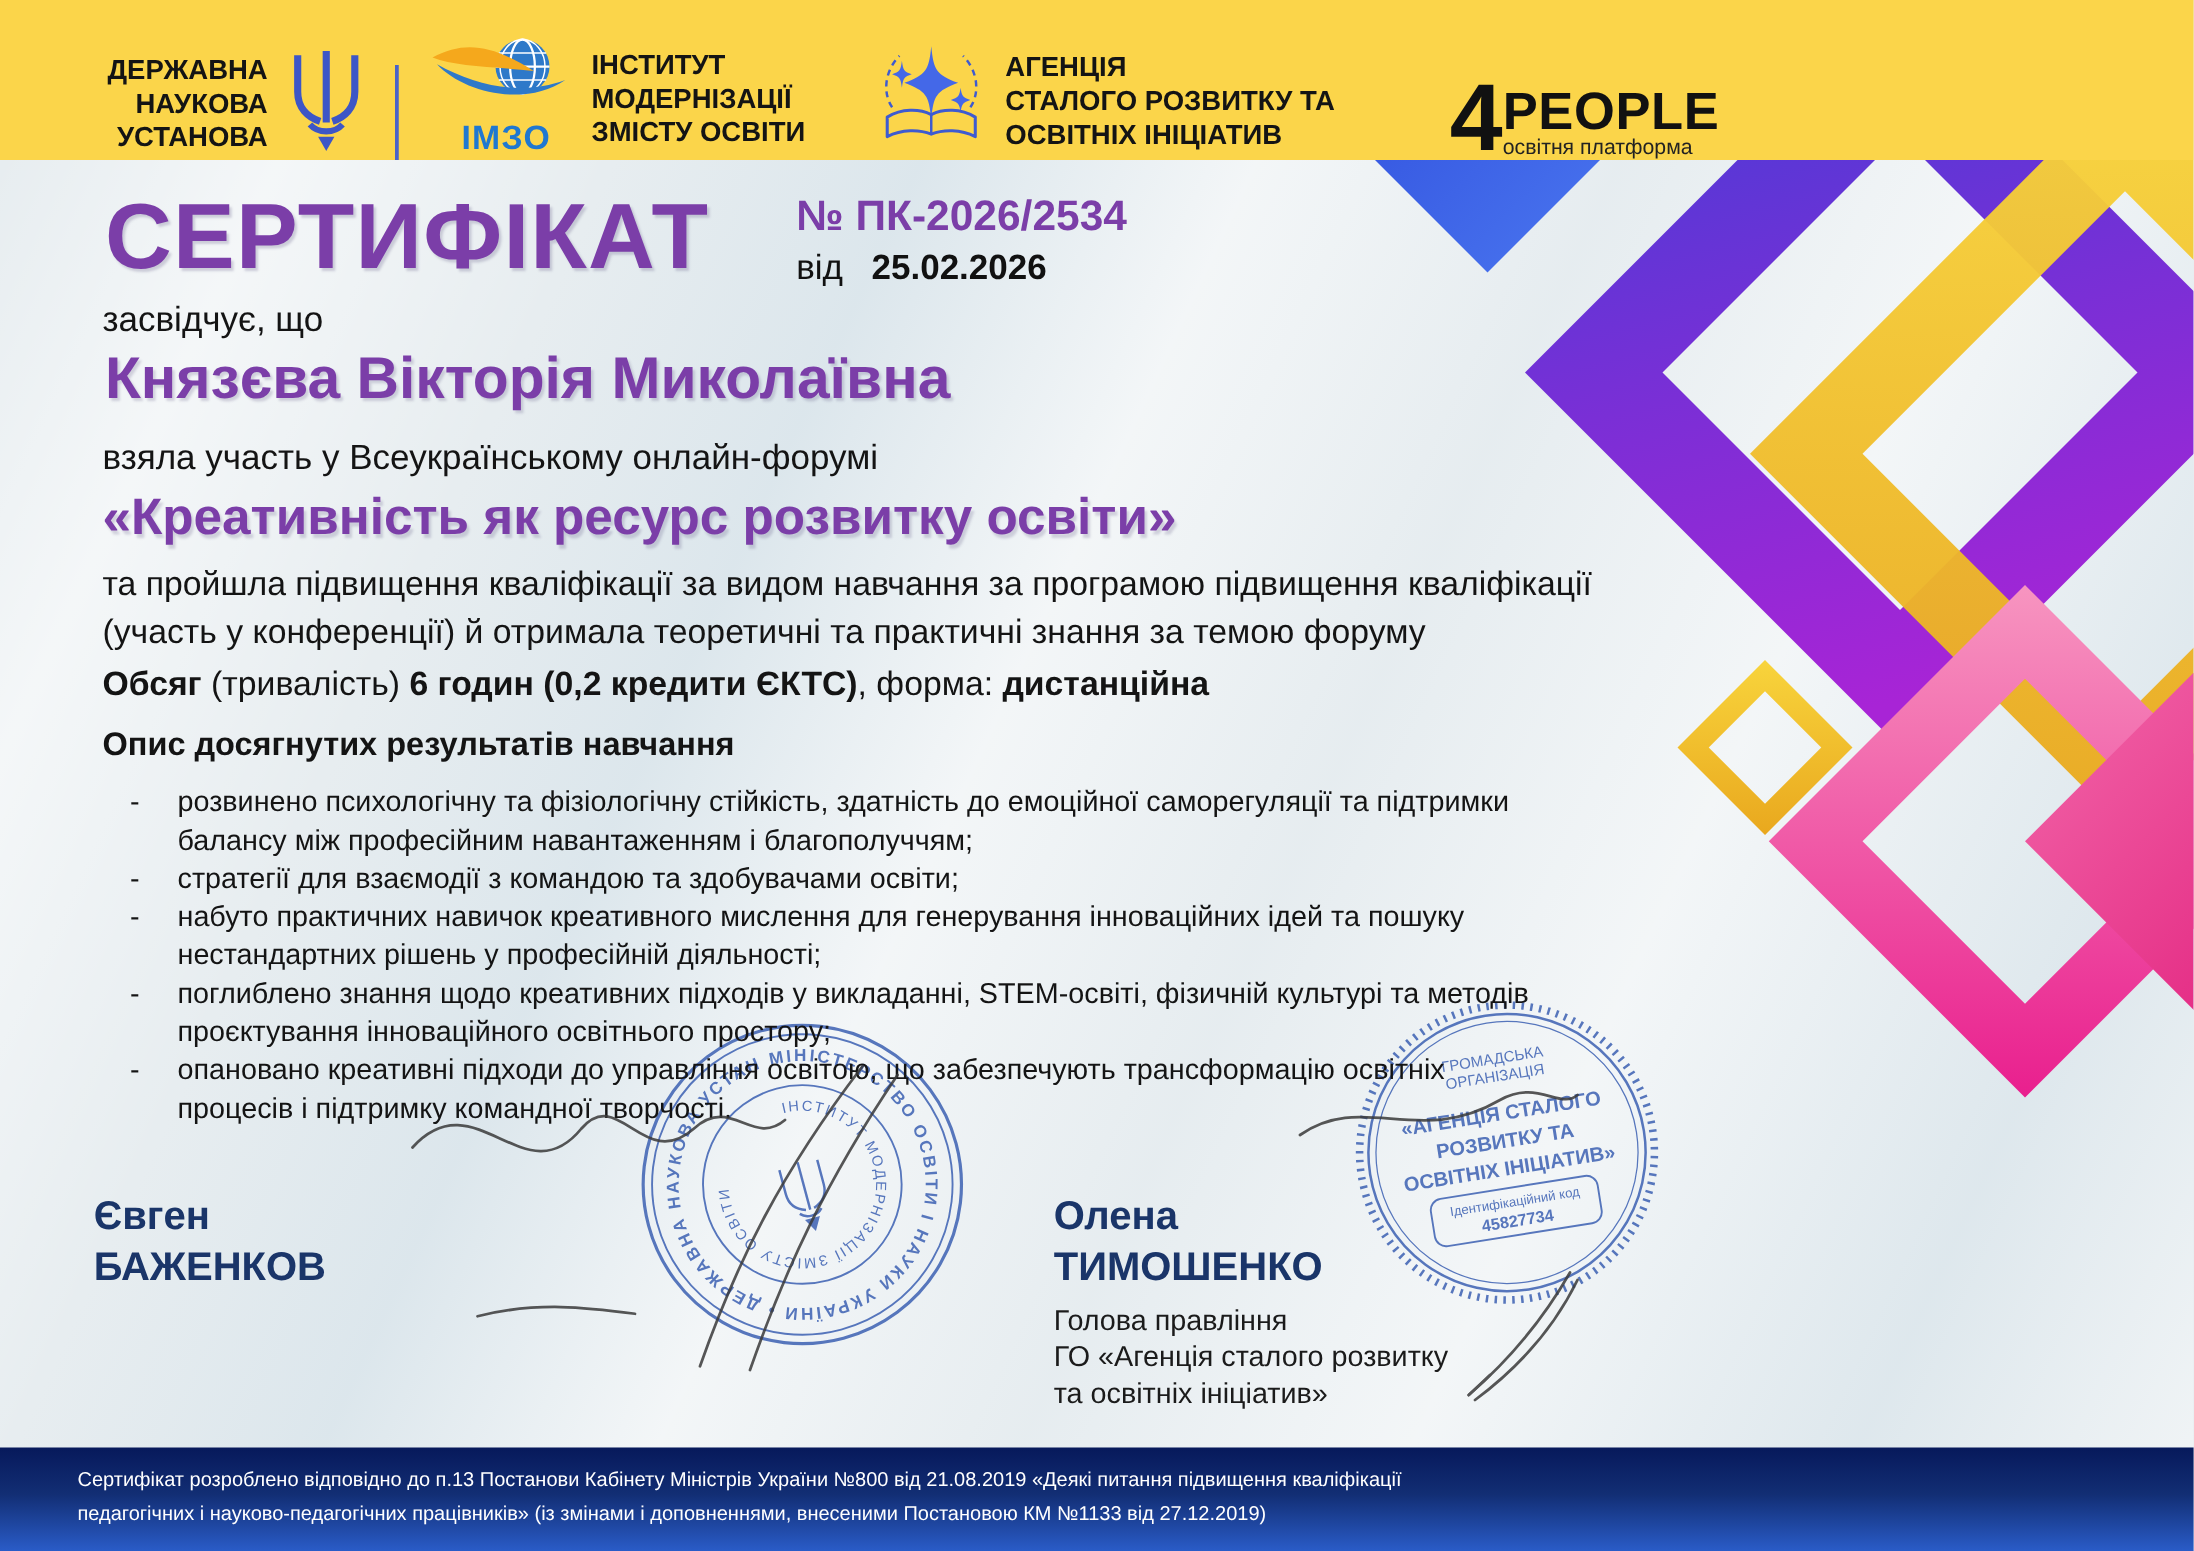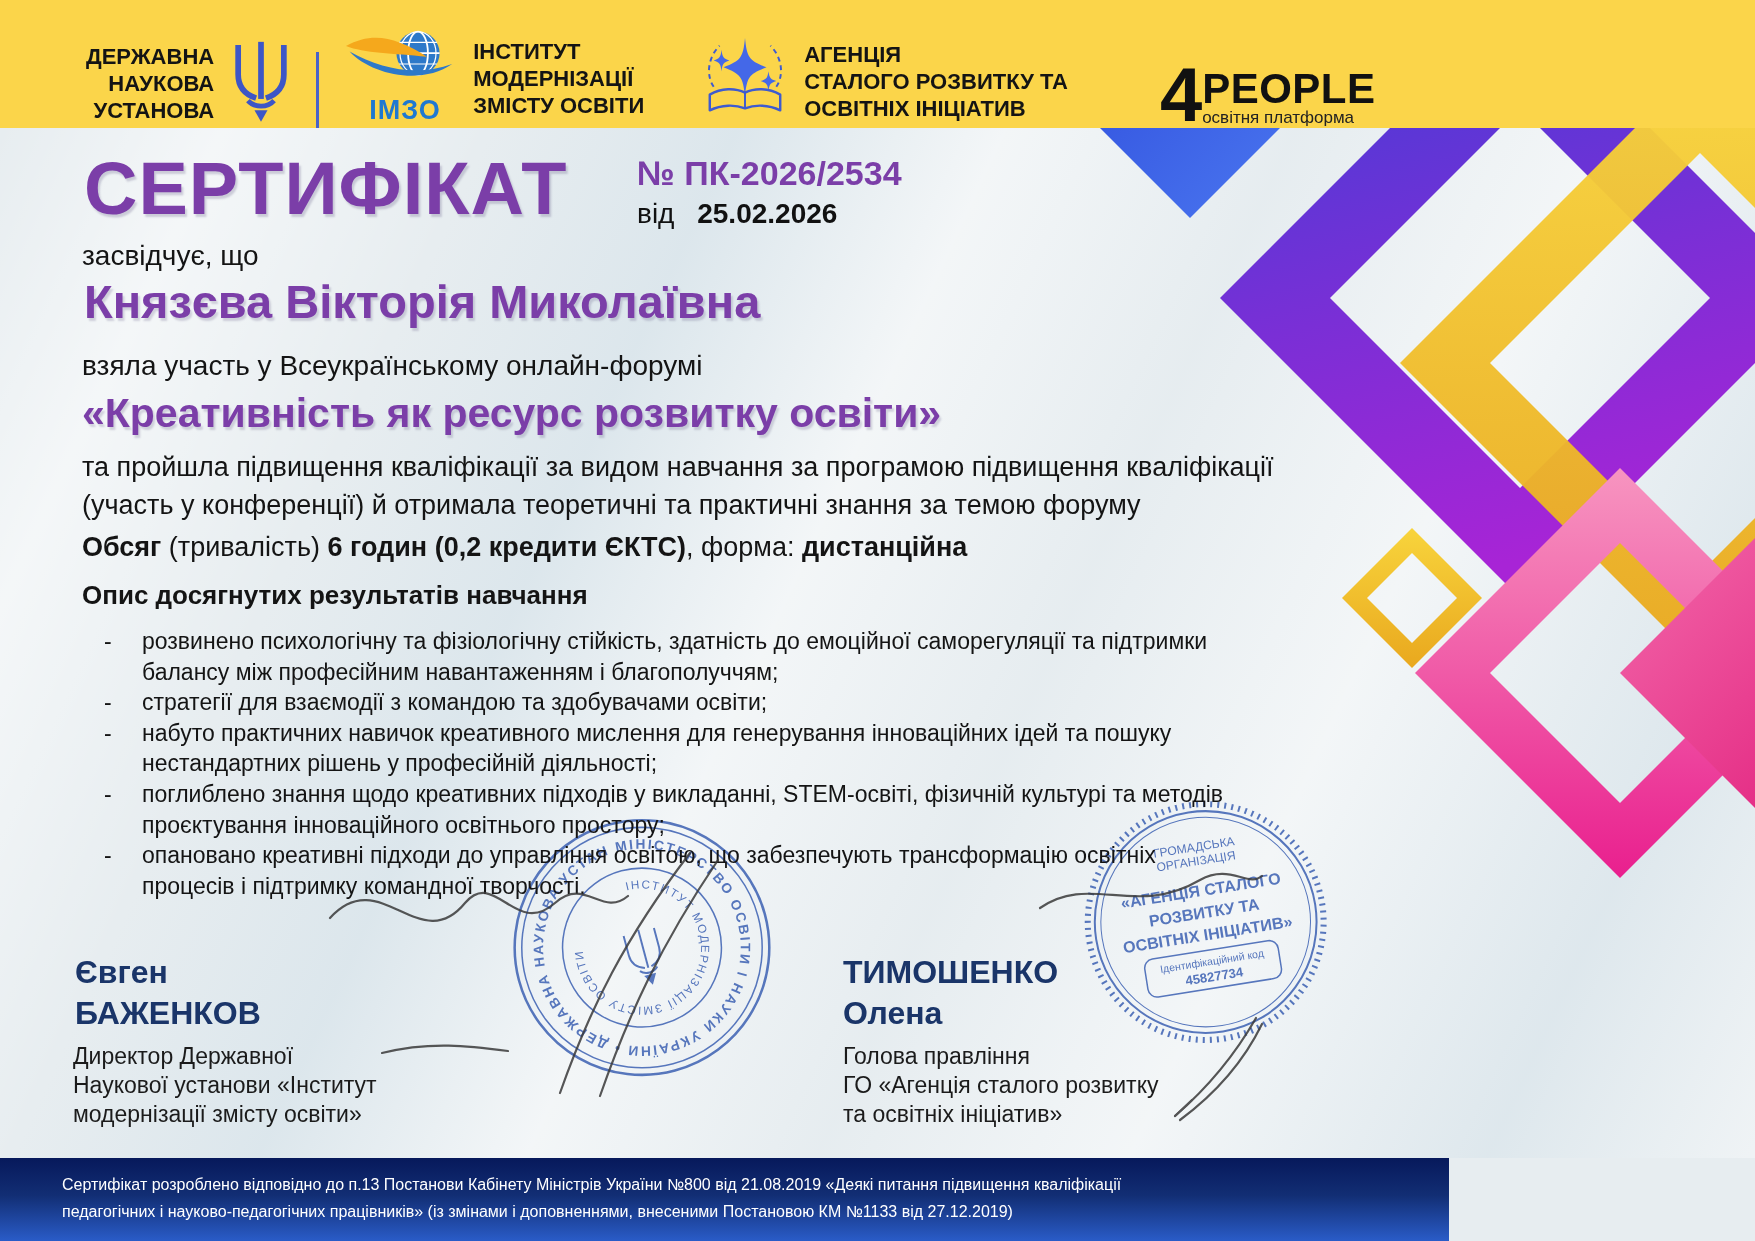--- a/index.html
+++ b/index.html
@@ -61,21 +61,21 @@
   .sig-title { font-size:23px; line-height:29px; color:#1b1b1b; }
   .sig-left-title { left:73px; top:914px; }
   .sig-right-title { left:843px; top:914px; }
 
   .stamp { position:absolute; z-index:2; opacity:0.92; }
   .stamp-left { left:505px; top:682px; transform:rotate(-15deg); }
   .stamp-right { left:1080px; top:668px; transform:rotate(-9deg); }
   .signatures { position:absolute; inset:0; z-index:4; pointer-events:none; }
 
   
-  .footer { position:absolute; left:0; top:1158px; width:1449px; height:83px; z-index:6;
+  .footer { position:absolute; left:0; top:1158px; width:1755px; height:83px; z-index:6;
             background:linear-gradient(180deg,#07195B 0%, #122E74 45%, #2A5CC8 100%); }
   .footer-text { position:absolute; left:62px; top:13px; font-size:16px; line-height:27px; color:#FFFFFF; }
 </style>
 </head>
 <body>
 
 <div class="page">
 
   <div class="header">
     <div class="org">
@@ -265,29 +265,24 @@
           <span class="dash">-</span>
           <span>опановано креативні підходи до управління освітою, що забезпечують трансформацію освітніх</span>
           <span>процесів і підтримку командної творчості.</span>
         </div>
       </div>
 
       <div class="abs sig-name sig-left-name">
         <div>Євген</div>
         <div>БАЖЕНКОВ</div>
       </div>
-      <div class="abs sig-title sig-left-title">
-        <div>Директор Державної</div>
-        <div>Наукової установи «Інститут</div>
-        <div>модернізації змісту освіти»</div>
-      </div>
 
       <div class="abs sig-name sig-right-name">
+        <div>Олена</div>
         <div>ТИМОШЕНКО</div>
-        <div>Олена</div>
       </div>
       <div class="abs sig-title sig-right-title">
         <div>Голова правління</div>
         <div>ГО «Агенція сталого розвитку</div>
         <div>та освітніх ініціатив»</div>
       </div>
     </div>
 
     <svg class="signatures" viewBox="0 0 1755 1030">
       <g stroke="#3a3a3a" stroke-width="2.2" fill="none" stroke-linecap="round" opacity="0.85">

